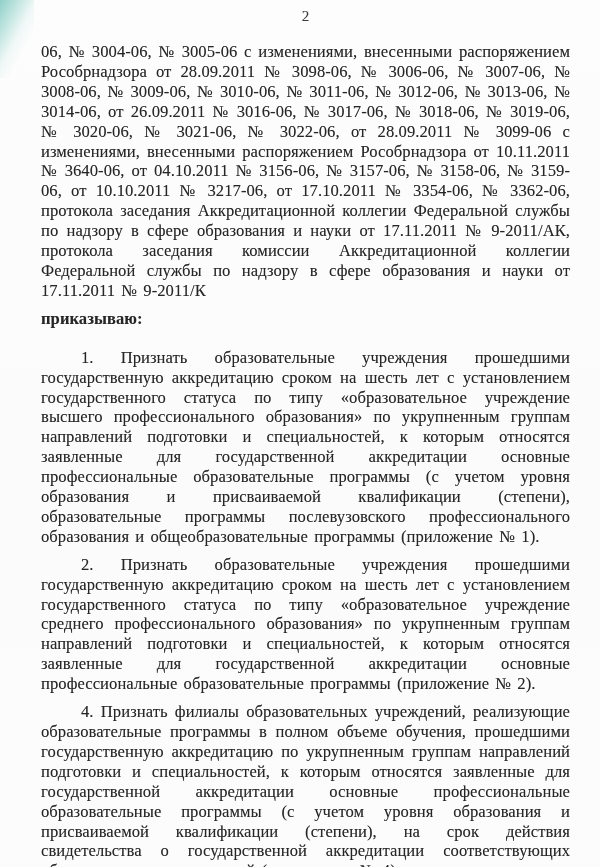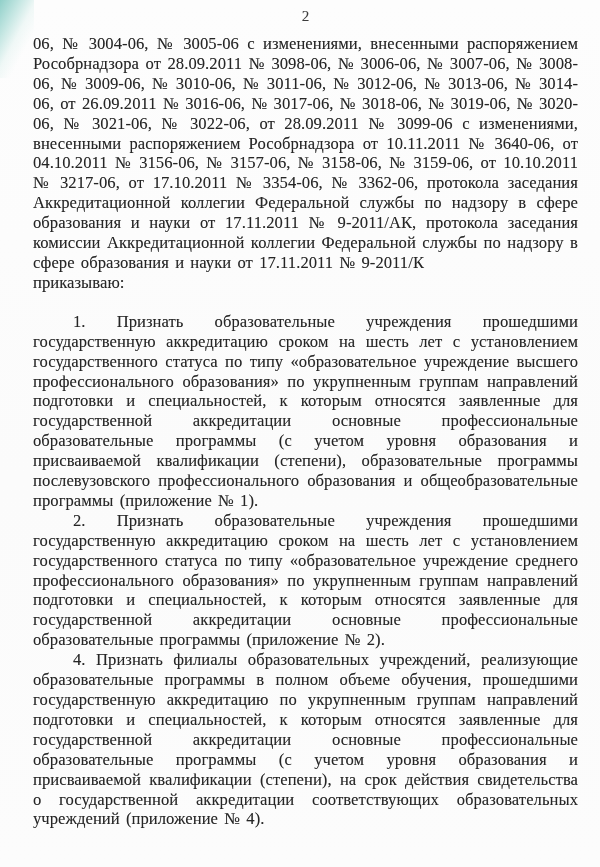--- a/index.html
+++ b/index.html
@@ -40,34 +40,35 @@
     color: #3c3c3c;
     text-shadow: 0.2px 0.2px 0.4px rgba(70,70,70,0.35);
   }
   .content {
     position: absolute;
     top: 34px;
     left: 33px;
     width: 545px;
   }
   .content p {
-    margin: 0;
+    margin: 8px;
     font-size: 16.5px;
     line-height: 19.9px;
     text-align: justify;
     word-spacing: 2px;
     letter-spacing: 0.1px;
     text-shadow: 0.2px 0.2px 0.4px rgba(60,60,60,0.38);
   }
   .intro {
     text-indent: 0;
   }
   .decree {
     letter-spacing: 0.42em;
     word-spacing: 0;
+    font-weight: bold;
   }
   .para {
     text-indent: 40px;
   }
   .para-first {
     margin-top: 19px !important;
   }
 </style>
 </head>
 <body>

